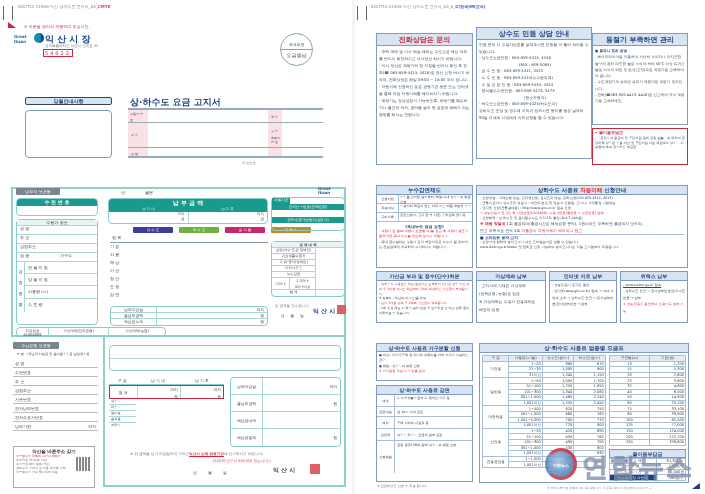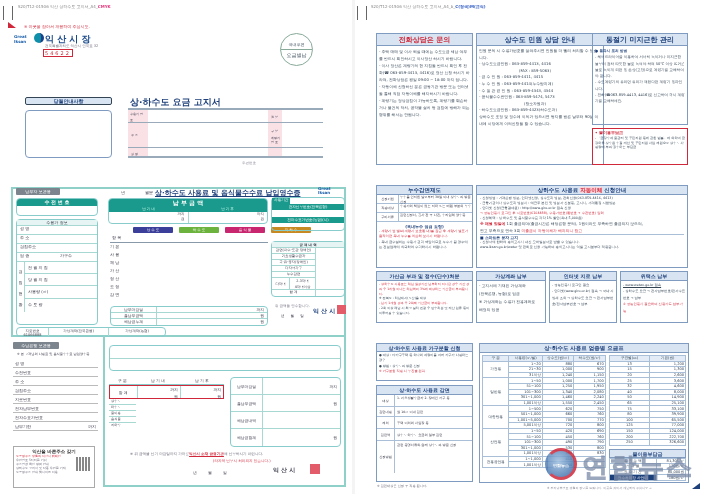--- a/index.html
+++ b/index.html
@@ -58,21 +58,20 @@
     <div class="abs tiny" style="left:143px;top:26px;width:12px;font-size:3px;line-height:4px">계량기 번 호</div>
     <div class="abs" style="left:0;top:12px;width:100%;border-bottom:1px solid #9ab"></div>
     <div class="abs" style="left:0;top:37px;width:100%;border-bottom:1px solid #9ab"></div>
   </div>
   <div class="abs" style="left:242px;top:161px;font-size:3.5px;color:#889">우편번호</div>
 
   <div class="abs" style="left:11px;top:187px;width:335px;height:150px;border:2px solid #8fd0c8">
     <div class="abs" style="left:3px;top:-1px;width:44px;height:7px;background:#7c858e;color:#fff;font-size:4px;text-align:center;line-height:7px;border-radius:1px">납부자 보관용</div>
     <div class="abs" style="left:108px;top:1px;font-size:4px">년</div>
     <div class="abs" style="left:132px;top:1px;font-size:4px">월분</div>
-    <div class="abs" style="left:142px;top:-1px;font-size:7px;font-weight:bold;color:#1d3f7a;text-decoration:underline">상·하수도 사용료 및 음식물수수료 납입영수증</div>
     <div class="abs" style="left:305px;top:-2px;font-size:4px;font-weight:bold;color:#1a5ea8;line-height:4px"><span>Great</span><br><span>Iksan</span></div>
 
     <div class="abs box" style="left:3px;top:9px;width:82px;height:18px">
       <div class="tealbg" style="text-align:center;font-size:5px;font-weight:bold;height:7px;line-height:7px;border-radius:3px 3px 0 0">수 전 번 호</div>
     </div>
     <div class="abs box" style="left:3px;top:30px;width:82px;height:106px">
       <div style="text-align:center;font-size:4px;background:#e6f5f3;border-bottom:1px solid #a8d8d2;height:6px;line-height:6px">수용가 정보</div>
       <div class="line tiny" style="height:9px;padding-left:3px">성 명</div>
       <div class="line tiny" style="height:9px;padding-left:3px">주 소</div>
       <div class="line tiny" style="height:9px;padding-left:3px">검침주소</div>
@@ -259,37 +258,37 @@
 
   <div class="abs bbox" style="left:21px;top:33px;width:97px;height:132px">
     <div class="hdr red" style="font-size:7px;height:12px;line-height:12px;color:#d0283a">전화상담은 문의</div>
     <div style="padding:2px;font-size:3.8px;line-height:7px;color:#345">
       <div>- 주택 매매 및 이사 퇴실 때에는 수도요금 체납 여부를 반드시 확인하시고 이사정산 하시기 바랍니다.</div>
       <div>- 이사 정산은 계량기의 현 지침을 반드시 확인 후 전화(☎ 063-859-4413, 4416)로 정산 요청 하시기 바라며, 전화상담은 평일 09:00 ~ 18:00 까지 입니다.</div>
       <div>- 자동이체 신청하신 분은 금융기관 방문 또는 인터넷을 통해 직접 자동이체를 해지하시기 바랍니다.</div>
       <div>- 계량기는 정상검침이 가능하도록, 계량기를 훼손하거나 물건의 적치, 공작물 설치 등 검침에 방해가 되는 행위를 해서는 안됩니다.</div>
     </div>
   </div>
-  <div class="abs bbox" style="left:121px;top:33px;width:128px;height:132px">
+  <div class="abs bbox" style="left:121px;top:27px;width:116px;height:132px">
     <div class="hdr" style="font-size:7px;height:12px;line-height:12px">상수도 민원 상담 안내</div>
     <div style="padding:2px;font-size:3.8px;line-height:6.6px;color:#345">
       <div>민원 문의 시 수용가번호를 알려주시면 민원을 더 빨리 처리할 수 있습니다.</div>
       <div>- 상수도요금민원 : 063-859-4413, 4416</div>
       <div style="padding-left:40px">(FAX : 859-5063)</div>
       <div>- 급 수 민 원 : 063-859-4411, 4415</div>
       <div>- 누 수 민 원 : 063-859-4414(누수탐지계)</div>
       <div>- 수 질 관 련 민 원 : 063-859-4343, 4344</div>
       <div>- 음식물수수료민원 : 063-859-5474, 5473</div>
       <div style="padding-left:45px">(청소자원과)</div>
       <div>- 하수도요금민원 : 063-859-4423(하수도과)</div>
       <div>상하수도 조정 및 징수에 이의가 있으시면 동지를 받은 날부터 90일 이내에 시장에게 이의신청을 할 수 있습니다.</div>
     </div>
   </div>
   <div class="abs bbox" style="left:237px;top:33px;width:96px;height:92px">
-    <div class="hdr" style="font-size:7px;height:12px;line-height:12px">동절기 미지근한 관리</div>
+    <div class="hdr" style="font-size:7px;height:12px;line-height:12px">동절기 부족하면 관리</div>
     <div style="padding:2px;font-size:3.6px;line-height:6.3px;color:#345">
       <div style="font-weight:bold;color:#1d3f7a">● 동파시 조치 방법</div>
       <div>- 헤어드라이어를 이용하여 서서히 녹이거나 미지근한 물부터 점차 따뜻한 물로 녹여야 하며 50℃ 이상 뜨거운 물로 녹이게 되면 동 손상(고장)으로 계량기를 교체하여야 합니다.</div>
       <div>- 수도계량기의 유리면 유리가 깨졌다면 계량기 동파입니다.</div>
       <div>- 전화(☎063-859-4413, 4416)로 신고하여 즉시 계량기를 교체하세요.</div>
     </div>
   </div>
   <div class="abs" style="left:237px;top:128px;width:96px;height:37px;border:1px solid #d0283a">
     <div class="red" style="font-size:4px;font-weight:bold;padding:1px 2px">• 물이용부담금</div>
     <div style="font-size:3.2px;line-height:4.5px;padding:0 2px;color:#345">- 「금강수계 물관리 및 주민지원 등에 관한 법률」에 의하여 금강하류 상수원 수질 개선 및 주민지원 사업 재원으로 상수도 사용량에 부과·징수하는 부담금</div>

